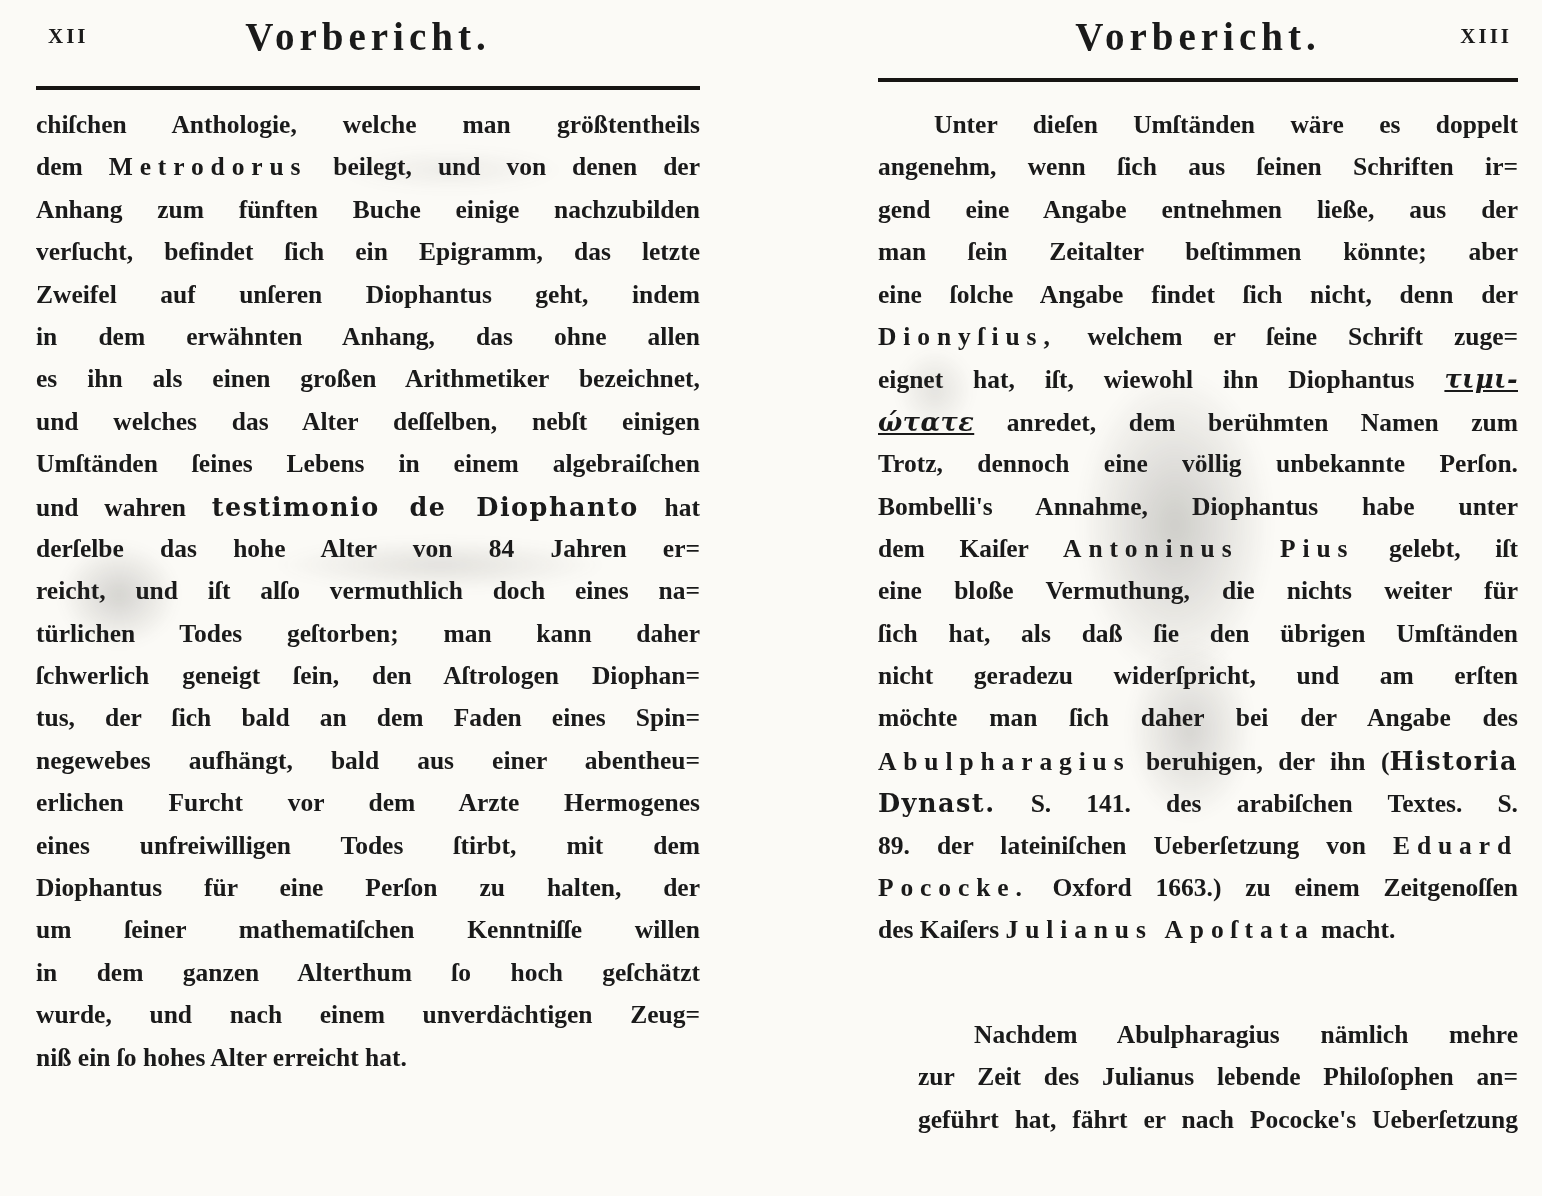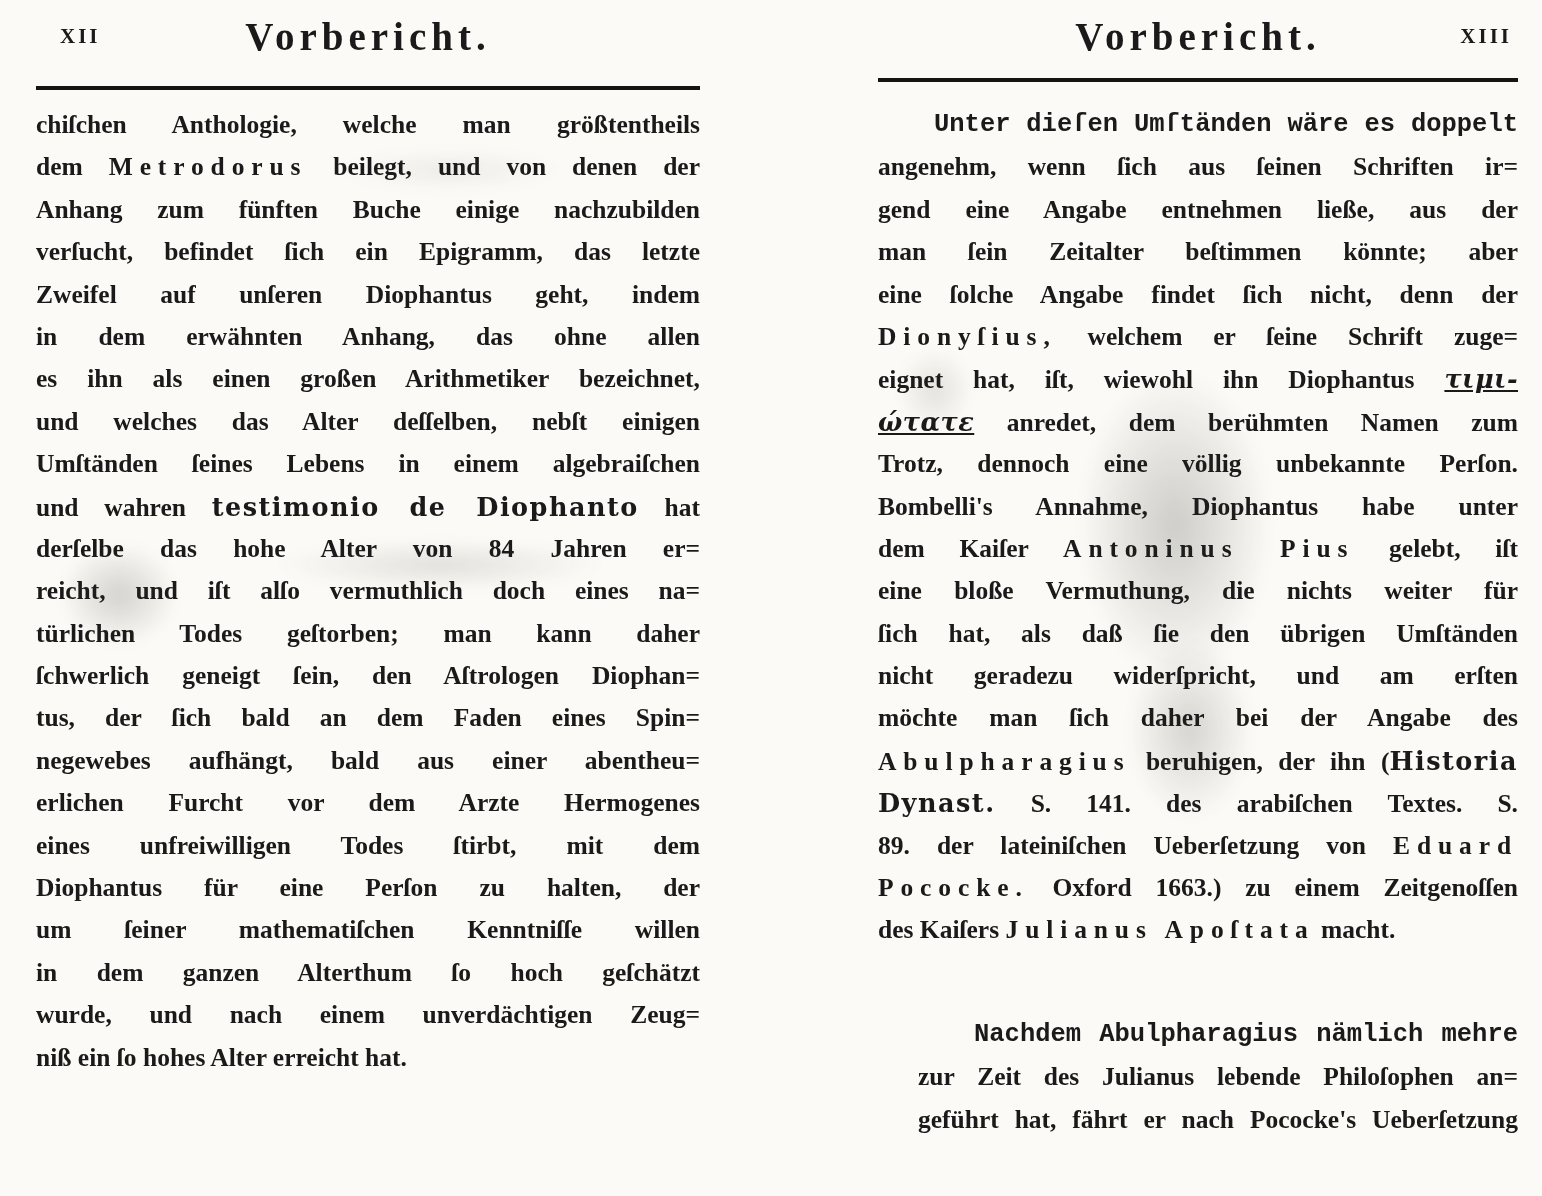--- a/index.html
+++ b/index.html
@@ -17,37 +17,37 @@
 
   .pagehead { position:relative; height:70px; padding-top:14px; }
   .running {
     display:block; text-align:center;
     font-size:39px; font-weight:700; letter-spacing:5px;
   }
   .pagenum {
     position:absolute; top:24px;
     font-size:21px; font-weight:700; letter-spacing:3px;
   }
-  .page-left  .pagenum { left:24px; }
+  .page-left  .pagenum { left:12px; }
   .page-right .pagenum { right:6px; }
 
   .rule { height:4px; background:#171513; margin-top:2px; }
   .page-right .rule { margin-top:-6px; }
 
   .pagebody { position:absolute; left:0; right:0; top:104px; }
   .paragraph + .paragraph { margin-top:62px;margin-left:40px; }
 
   .line {
     font-size:25.5px; line-height:42.4px; height:42.4px;
     font-weight:700;
     text-align:justify; text-align-last:justify;
     white-space:normal;
   }
   .line.nojust { text-align-last:auto; }
-  .line.indent { text-indent:56px;font-family:Liberation Mono, monospace; }
+  .line.indent { text-indent:56px; }
 
   .frak { }
   .antiqua {
     font-family:"DejaVu Serif", serif;
     font-weight:700; letter-spacing:1.5px;
   }
   .greek {
     font-family:"DejaVu Serif", serif;
     font-style:italic; font-weight:600; letter-spacing:0.5px;text-decoration:underline;
   }

